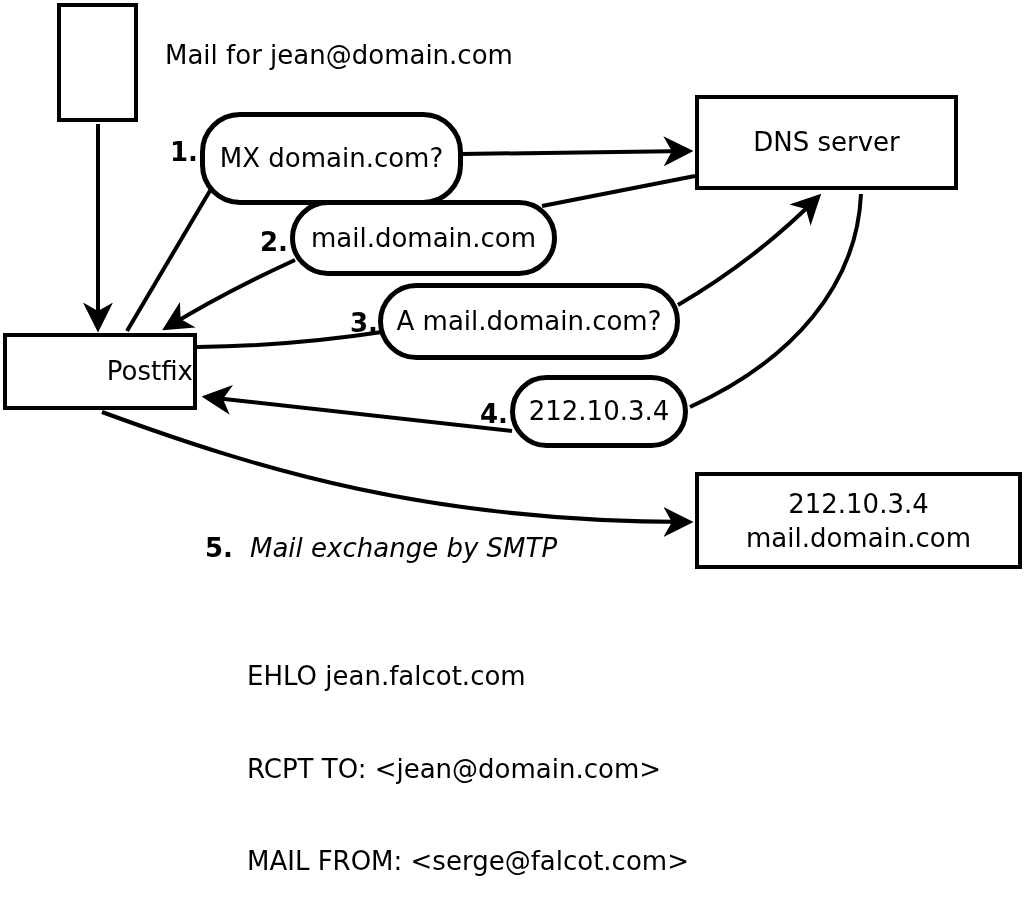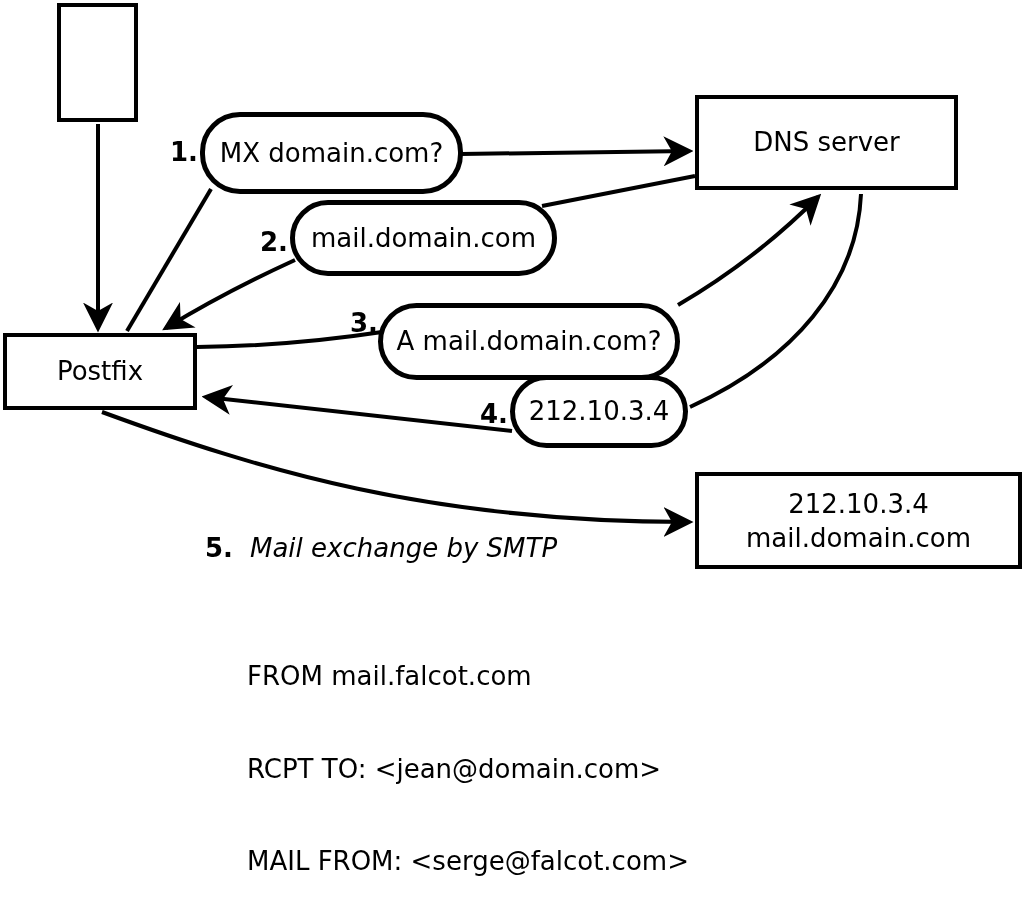--- a/index.html
+++ b/index.html
@@ -55,61 +55,62 @@
 
     <path class="wire" d="M861,194 C857,285 793,360 690,407"></path>
 
     <path class="wire" d="M512,431 L206,397" marker-end="url(#arrow)"></path>
 
     <path class="wire" d="M102,412 C260,470 430,522 689,522" marker-end="url(#arrow)"></path>
   </svg>
 
   <div class="node" style="left:57px;top:3px;width:81px;height:119px;"></div>
 
+  <div class="freetext" style="left:165px;top:40px;">Mail for jean@domain.com</div>
 
   <div class="node" style="left:695px;top:95px;width:263px;height:95px;">
     <span>DNS server</span>
   </div>
 
-  <div class="node" style="left:3px;top:333px;width:194px;height:77px;">
+  <div class="node" style="left:3px;top:333px;width:194px;height:77px;justify-content:flex-end;">
     <span>Postfix</span>
   </div>
 
   <div class="node" style="left:695px;top:472px;width:327px;height:97px;">
     <span class="target-lines">
       <span>212.10.3.4</span>
       <span>mail.domain.com</span>
     </span>
   </div>
 
   <div class="num" style="left:164px;top:137px;width:34px;">1.</div>
-  <div class="node pill" style="left:200px;top:112px;width:263px;height:82px;">
+  <div class="node pill" style="left:200px;top:112px;width:263px;height:93px;">
     <span>MX domain.com?</span>
   </div>
 
   <div class="num" style="left:254px;top:227px;width:34px;">2.</div>
   <div class="node pill" style="left:290px;top:200px;width:267px;height:76px;">
     <span>mail.domain.com</span>
   </div>
 
   <div class="num" style="left:344px;top:308px;width:34px;">3.</div>
-  <div class="node pill" style="left:378px;top:283px;width:302px;height:77px;margin-top:20px;">
+  <div class="node pill" style="left:378px;top:283px;width:302px;height:77px;">
     <span>A mail.domain.com?</span>
   </div>
 
   <div class="num" style="left:474px;top:399px;width:34px;">4.</div>
   <div class="node pill" style="left:510px;top:375px;width:178px;height:73px;">
     <span>212.10.3.4</span>
   </div>
 
   <div class="num" style="left:201px;top:533px;width:32px;">5.</div>
   <div class="freetext" style="left:250px;top:533px;font-style:italic;">Mail exchange by SMTP</div>
 
   <div class="smtp">
-    <div class="sline">FROM mail.falcot.com</div>
+    <div class="sline">EHLO jean.falcot.com</div>
     <div class="sline">RCPT TO: &lt;jean@domain.com&gt;</div>
     <div class="sline">MAIL FROM: &lt;serge@falcot.com&gt;</div>
     
     
     
     
     
     
     
   </div>

